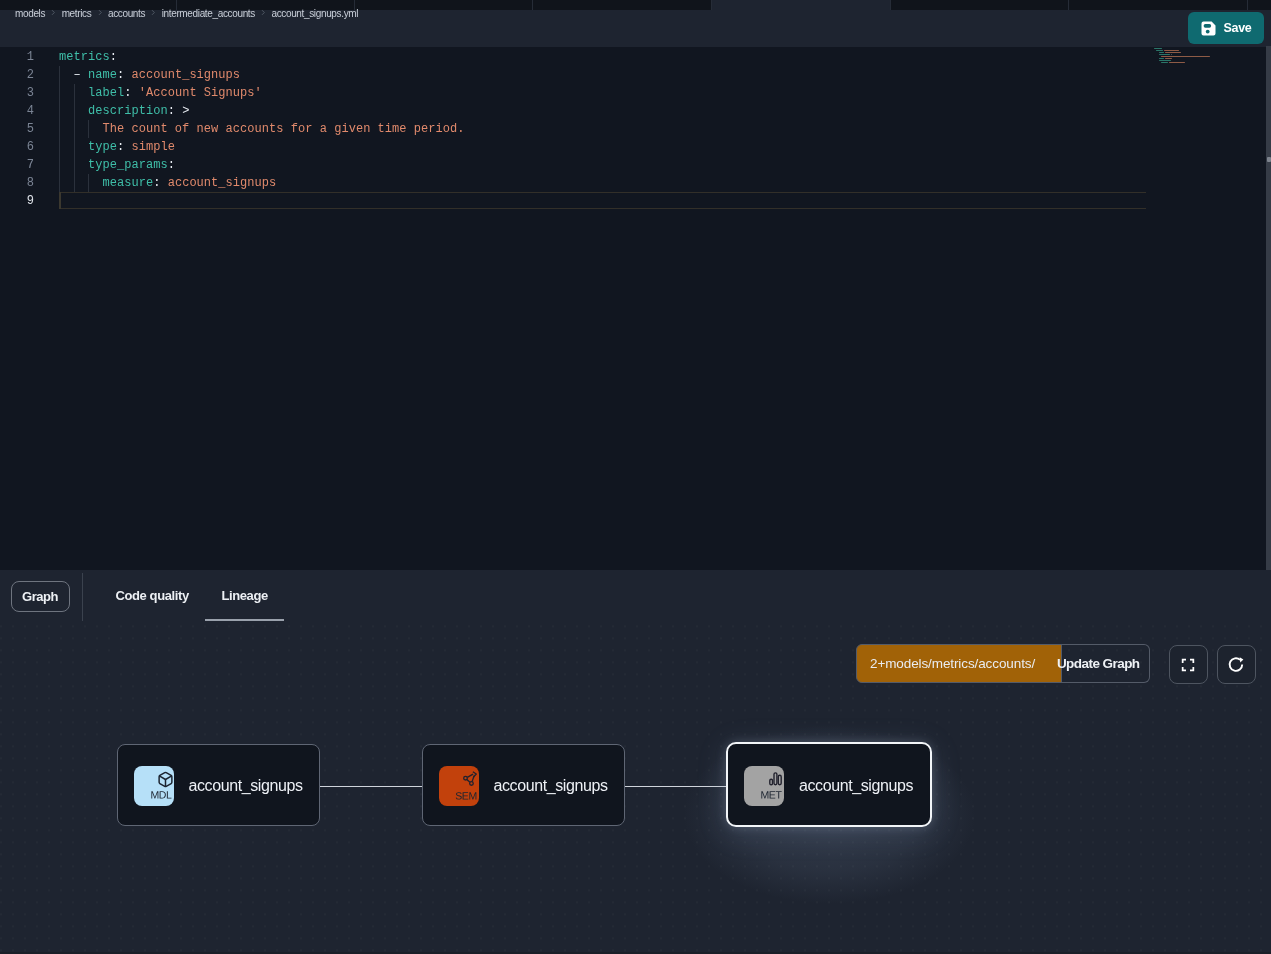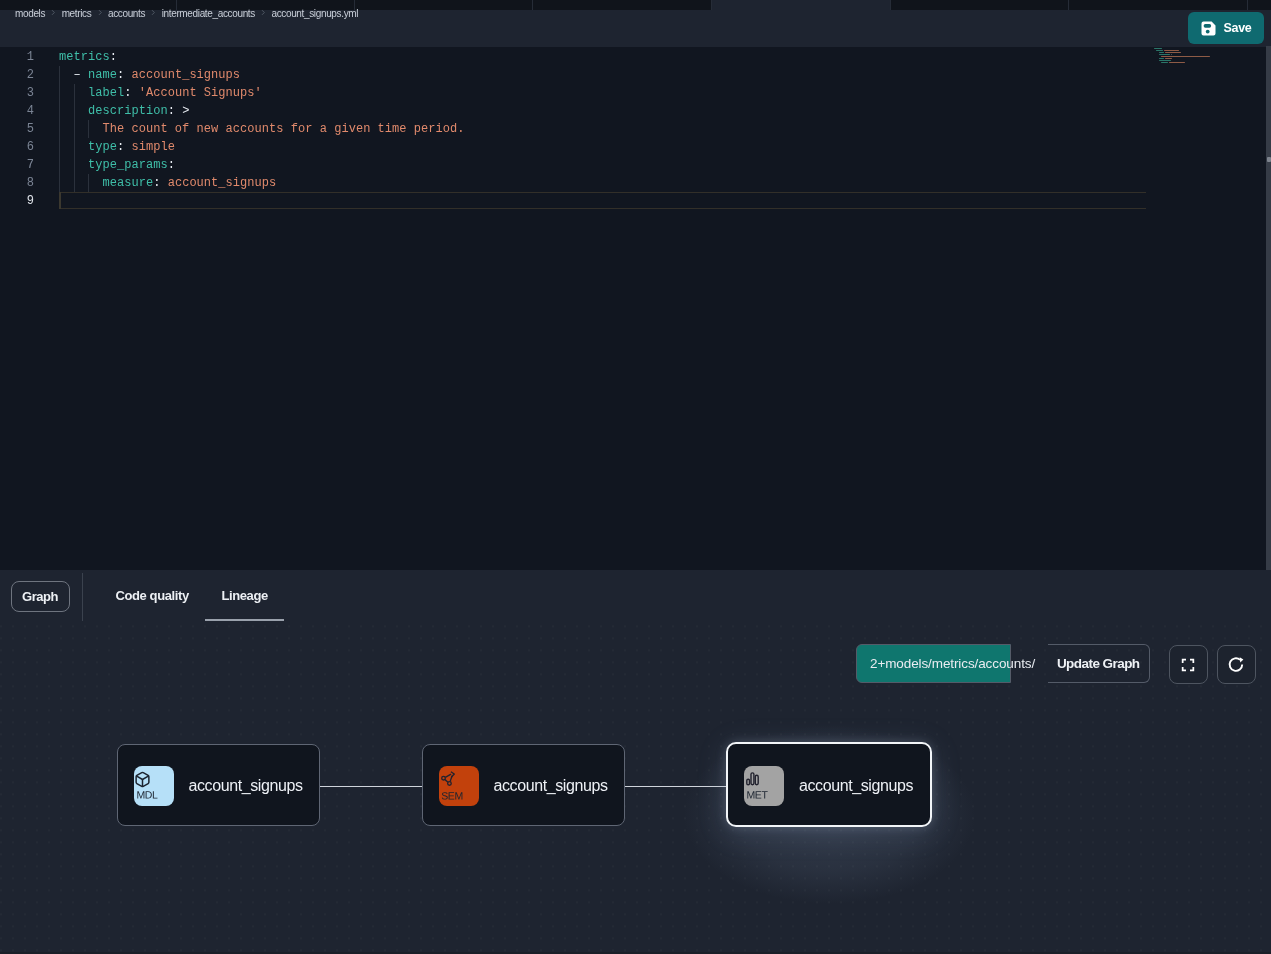--- a/index.html
+++ b/index.html
@@ -34,30 +34,30 @@
 #footer{position:absolute;left:0;top:952px;width:1271px;height:2px;background:#1a1f28}
 #dots{position:absolute;left:0;top:622px;width:1271px;height:332px;
   background-image:radial-gradient(circle,#242a35 0.9px,rgba(36,42,53,0) 1.2px);
   background-size:12px 12px;background-position:7px -1.7px}
 #formatbtn{position:absolute;left:10.5px;top:580.5px;width:59px;height:31px;border:1px solid #6e747f;border-radius:8px;display:flex;align-items:center;justify-content:center}
 #formatbtn span{font-size:13px;font-weight:700;color:#eef1f5;letter-spacing:-0.45px}
 #tdiv{position:absolute;left:81.5px;top:572.5px;width:1px;height:48px;background:#3b424e}
 .ptab{position:absolute;top:588px;font-size:13px;font-weight:600;color:#edf0f4;letter-spacing:-0.4px}
 #underline{position:absolute;left:205px;top:618.5px;width:78.5px;height:2.5px;background:#9aa1ac}
 
-#searchbox{position:absolute;left:856px;top:644px;width:155px;height:38.5px;background:#0f766e;border:1px solid #545b68;border-radius:6px 0 0 6px;display:flex;align-items:center;padding-left:13px}
+#searchbox{position:absolute;left:856px;top:644px;width:206px;height:38.5px;background:#a16207;border:1px solid #545b68;border-radius:6px 0 0 6px;display:flex;align-items:center;padding-left:13px}
 #searchbox span{font-size:13.5px;color:#e9ecf1;letter-spacing:-0.1px}
 #updatebtn{position:absolute;left:1047.5px;top:644px;width:102.5px;height:38.5px;border:1px solid #545b68;border-left:none;border-radius:0 6px 6px 0;display:flex;align-items:center;justify-content:center}
 #updatebtn span{font-size:13.5px;font-weight:700;color:#eef1f5;letter-spacing:-0.55px}
 .icobtn{position:absolute;top:645px;width:39px;height:39px;border:1px solid #4e5560;border-radius:8px;background:#1d232e;display:flex;align-items:center;justify-content:center}
 
 #glow{position:absolute;left:637px;top:690px;width:385px;height:235px;background:radial-gradient(ellipse 50% 50% at 50% 53%,rgba(132,152,184,0.21) 0%,rgba(132,152,184,0.11) 48%,rgba(132,152,184,0) 76%)}
 .edge{position:absolute;top:786px;height:1.2px;background:#cfd4db}
 .node{position:absolute;width:203px;height:82px;background:#10151e;border:1px solid #5f6674;border-radius:8px;display:flex;align-items:center;padding-left:16px;padding-top:2.5px;transform:translateZ(0)}
-.nicon{width:40px;height:40px;border-radius:8px;display:flex;flex-direction:column;align-items:flex-start;justify-content:center;padding-bottom:1px;transform:translateZ(0)}
+.nicon{width:40px;height:40px;border-radius:8px;display:flex;flex-direction:column;align-items:flex-end;justify-content:center;padding-bottom:1px;transform:translateZ(0)}
 .tagsvg{margin-top:0.5px;display:block;transform:rotate(0.03deg)}
 .nlabel{margin-left:15px;font-size:16px;font-weight:500;color:#eef1f6;letter-spacing:-0.4px}
 #node3{left:725.5px;top:742px;width:206px;height:85px;border:2px solid #f2f5f8;border-radius:10px;box-shadow:0 0 11px rgba(185,200,225,0.22),0 5px 30px rgba(140,160,195,0.18);padding-left:16.5px}
 </style>
 </head>
 <body>
 
 <div id="tabbar">
   <div class="active"></div>
   <div class="div" style="left:175.5px"></div>

